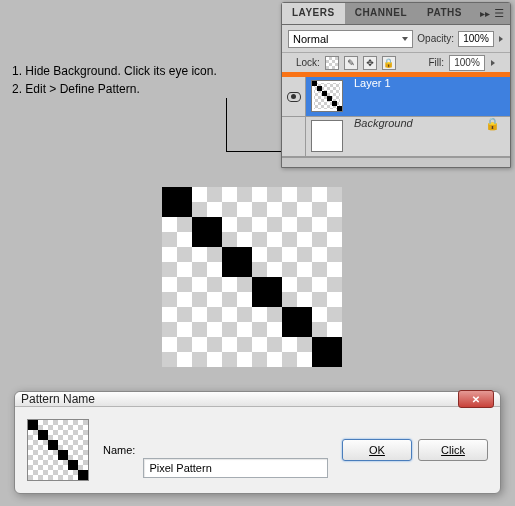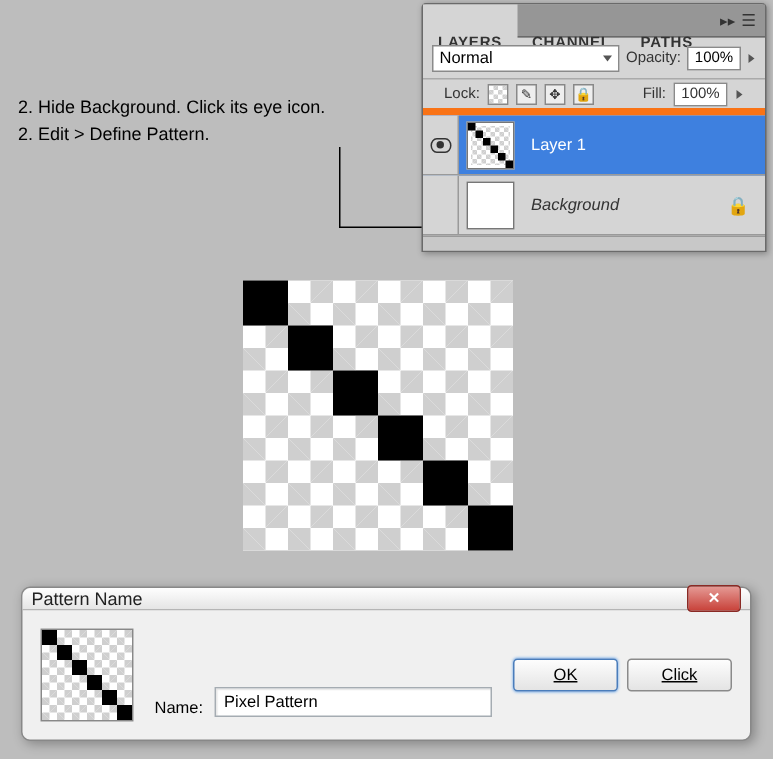--- a/index.html
+++ b/index.html
@@ -8,35 +8,35 @@
   
   .instructions { position: absolute; left: 12px; top: 62px; color: #000; line-height: 1.5; font-size: 12px; }
   .instructions .it { }
   
   
   .pointer-line { position: absolute; border-left: 1px solid #000; border-bottom: 1px solid #000; }
   
   
   .layers-panel { position: absolute; top: 2px; right: 4px; width: 230px; background: #d5d5d5; border: 1px solid #6a6a6a; border-radius: 3px 3px 0 0; box-shadow: 1px 1px 4px rgba(0,0,0,0.3); }
   .panel-tabs { display: flex; height: 22px; background: #969696; align-items: stretch; border-bottom: 1px solid #6a6a6a; }
-  .panel-tab { padding: 20px 10px; font-size: 10px; font-weight: bold; color: #333; letter-spacing: 0.5px; cursor: default; }
+  .panel-tab { padding: 4px 10px; font-size: 10px; font-weight: bold; color: #333; letter-spacing: 0.5px; cursor: default; }
   .panel-tab.active { background: #d5d5d5; }
   .panel-menu { margin-left: auto; display: flex; align-items: center; padding-right: 6px; gap: 4px; color: #333; font-size: 10px; }
   
   .blend-row { display: flex; align-items: center; padding: 4px 6px; gap: 4px; border-bottom: 1px solid #aaa; height: 28px; }
   .blend-select { flex: 1; height: 18px; border: 1px solid #8a8a8a; background: #fff; display: flex; align-items: center; padding: 0 4px; font-size: 11px; justify-content: space-between; }
   .opacity-label { font-size: 10px; color: #333; }
   .pct-box { width: 36px; height: 16px; border: 1px solid #8a8a8a; background: #fff; font-size: 10px; text-align: center; line-height: 14px; display: inline-block; }
   .tri { width: 0; height: 0; border-left: 4px solid transparent; border-right: 4px solid transparent; border-top: 5px solid #555; display: inline-block; }
   .tri-sm { border-left-width: 3px; border-right-width: 3px; border-top-width: 4px; }
   
   .lock-row { display: flex; align-items: center; padding: 3px 14px; gap: 5px; border-bottom: 5px solid #f97316; height: 24px; font-size: 10px; color: #333; justify-content: space-between; }
   .lock-icon { width: 14px; height: 14px; border: 1px solid #888; background: #eee; display: flex; align-items: center; justify-content: center; font-size: 9px; }
   
-  .layer-row { display: flex; align-items: center; height: 40px; border-bottom: 1px solid #9a9a9a; }
+  .layer-row { display: flex; align-items: flex-start; height: 40px; border-bottom: 1px solid #9a9a9a; }
   .layer-row.selected { background: #3e80df; color: #fff; }
   .eye-col { width: 24px; height: 100%; border-right: 1px solid #9a9a9a; display: flex; align-items: center; justify-content: center; background: #d5d5d5; }
   .eye { width: 14px; height: 10px; position: relative; }
   .eye::before { content: ''; position: absolute; inset: 0; border: 1px solid #333; border-radius: 60% / 100%; }
   .eye::after { content: ''; position: absolute; top: 2px; left: 4px; width: 5px; height: 5px; background: #333; border-radius: 50%; }
   .thumb-col { padding: 3px 5px; }
   .thumb { width: 32px; height: 32px; border: 1px solid #777; background: #fff; position: relative; overflow: hidden; }
   .thumb.sel { outline: 2px solid #fff; outline-offset: -3px; }
   .layer-name { padding-left: 6px; font-size: 11px; }
   .layer-name.bg { font-style: italic; color: #333; }
@@ -60,32 +60,32 @@
   .large-preview { position: absolute; left: 162px; top: 187px; width: 180px; height: 180px; }
   .large-preview .sq { position: absolute; background: #000; width: 30px; height: 30px; }
   
   
   .dialog { position: absolute; left: 14px; bottom: 12px; width: 487px; background: #f0f0f0; border: 1px solid #888; border-radius: 6px; box-shadow: 2px 2px 8px rgba(0,0,0,0.3); }
   .titlebar { height: 15px; background: linear-gradient(#fefefe, #e5e5e5); border-bottom: 1px solid #b5b5b5; border-radius: 6px 6px 0 0; display: flex; align-items: center; padding: 0 6px; }
   .titlebar .title { font-size: 12px; color: #222; }
   .close-btn { margin-left: auto; width: 36px; height: 18px; background: linear-gradient(#e59a95, #c8423a); border: 1px solid #8a2a25; border-radius: 3px; display: flex; align-items: center; justify-content: center; color: #fff; font-size: 10px; font-weight: bold; }
   .dialog-body { display: flex; padding: 12px; gap: 14px; align-items: center; }
   .pattern-thumb { width: 62px; height: 62px; border: 1px solid #888; position: relative; overflow: hidden; }
-  .name-group { display: flex; align-items: flex-end; gap: 8px; flex: 1; }
+  .name-group { display: flex; align-items: center; gap: 8px; flex: 1; }
   .name-input { flex: 1; height: 20px; border: 1px solid #a5acb2; padding: 0 5px; font-size: 11px; background: #fff; box-shadow: inset 1px 1px 1px rgba(0,0,0,0.1); margin-top: 36px; }
   .dlg-buttons { display: flex; gap: 6px; text-decoration: underline; }
   .win-btn { width: 70px; height: 22px; background: linear-gradient(#fdfdfd, #e4e4e4); border: 1px solid #8a8a8a; border-radius: 3px; font-size: 11px; cursor: default; }
   .win-btn.primary { border: 1px solid #4a7dbb; box-shadow: 0 0 2px #5a9de8; }
 </style>
 </head>
 <body>
 
 <div class="instructions">
   <div>
-    <span>2. Hide </span><span class="it">Background.</span><span> Click its eye icon.</span>
+    <span>1. Hide </span><span class="it">Background.</span><span> Click its eye icon.</span>
   </div>
   <div>2. Edit &gt; Define Pattern.</div>
 </div>
 
 <div class="pointer-line" style="left:226px; top:98px; width:56px; height:54px;"></div>
 
 <div class="layers-panel">
   <div class="panel-tabs">
     <div class="panel-tab active">LAYERS</div>
     <div class="panel-tab">CHANNEL</div>

